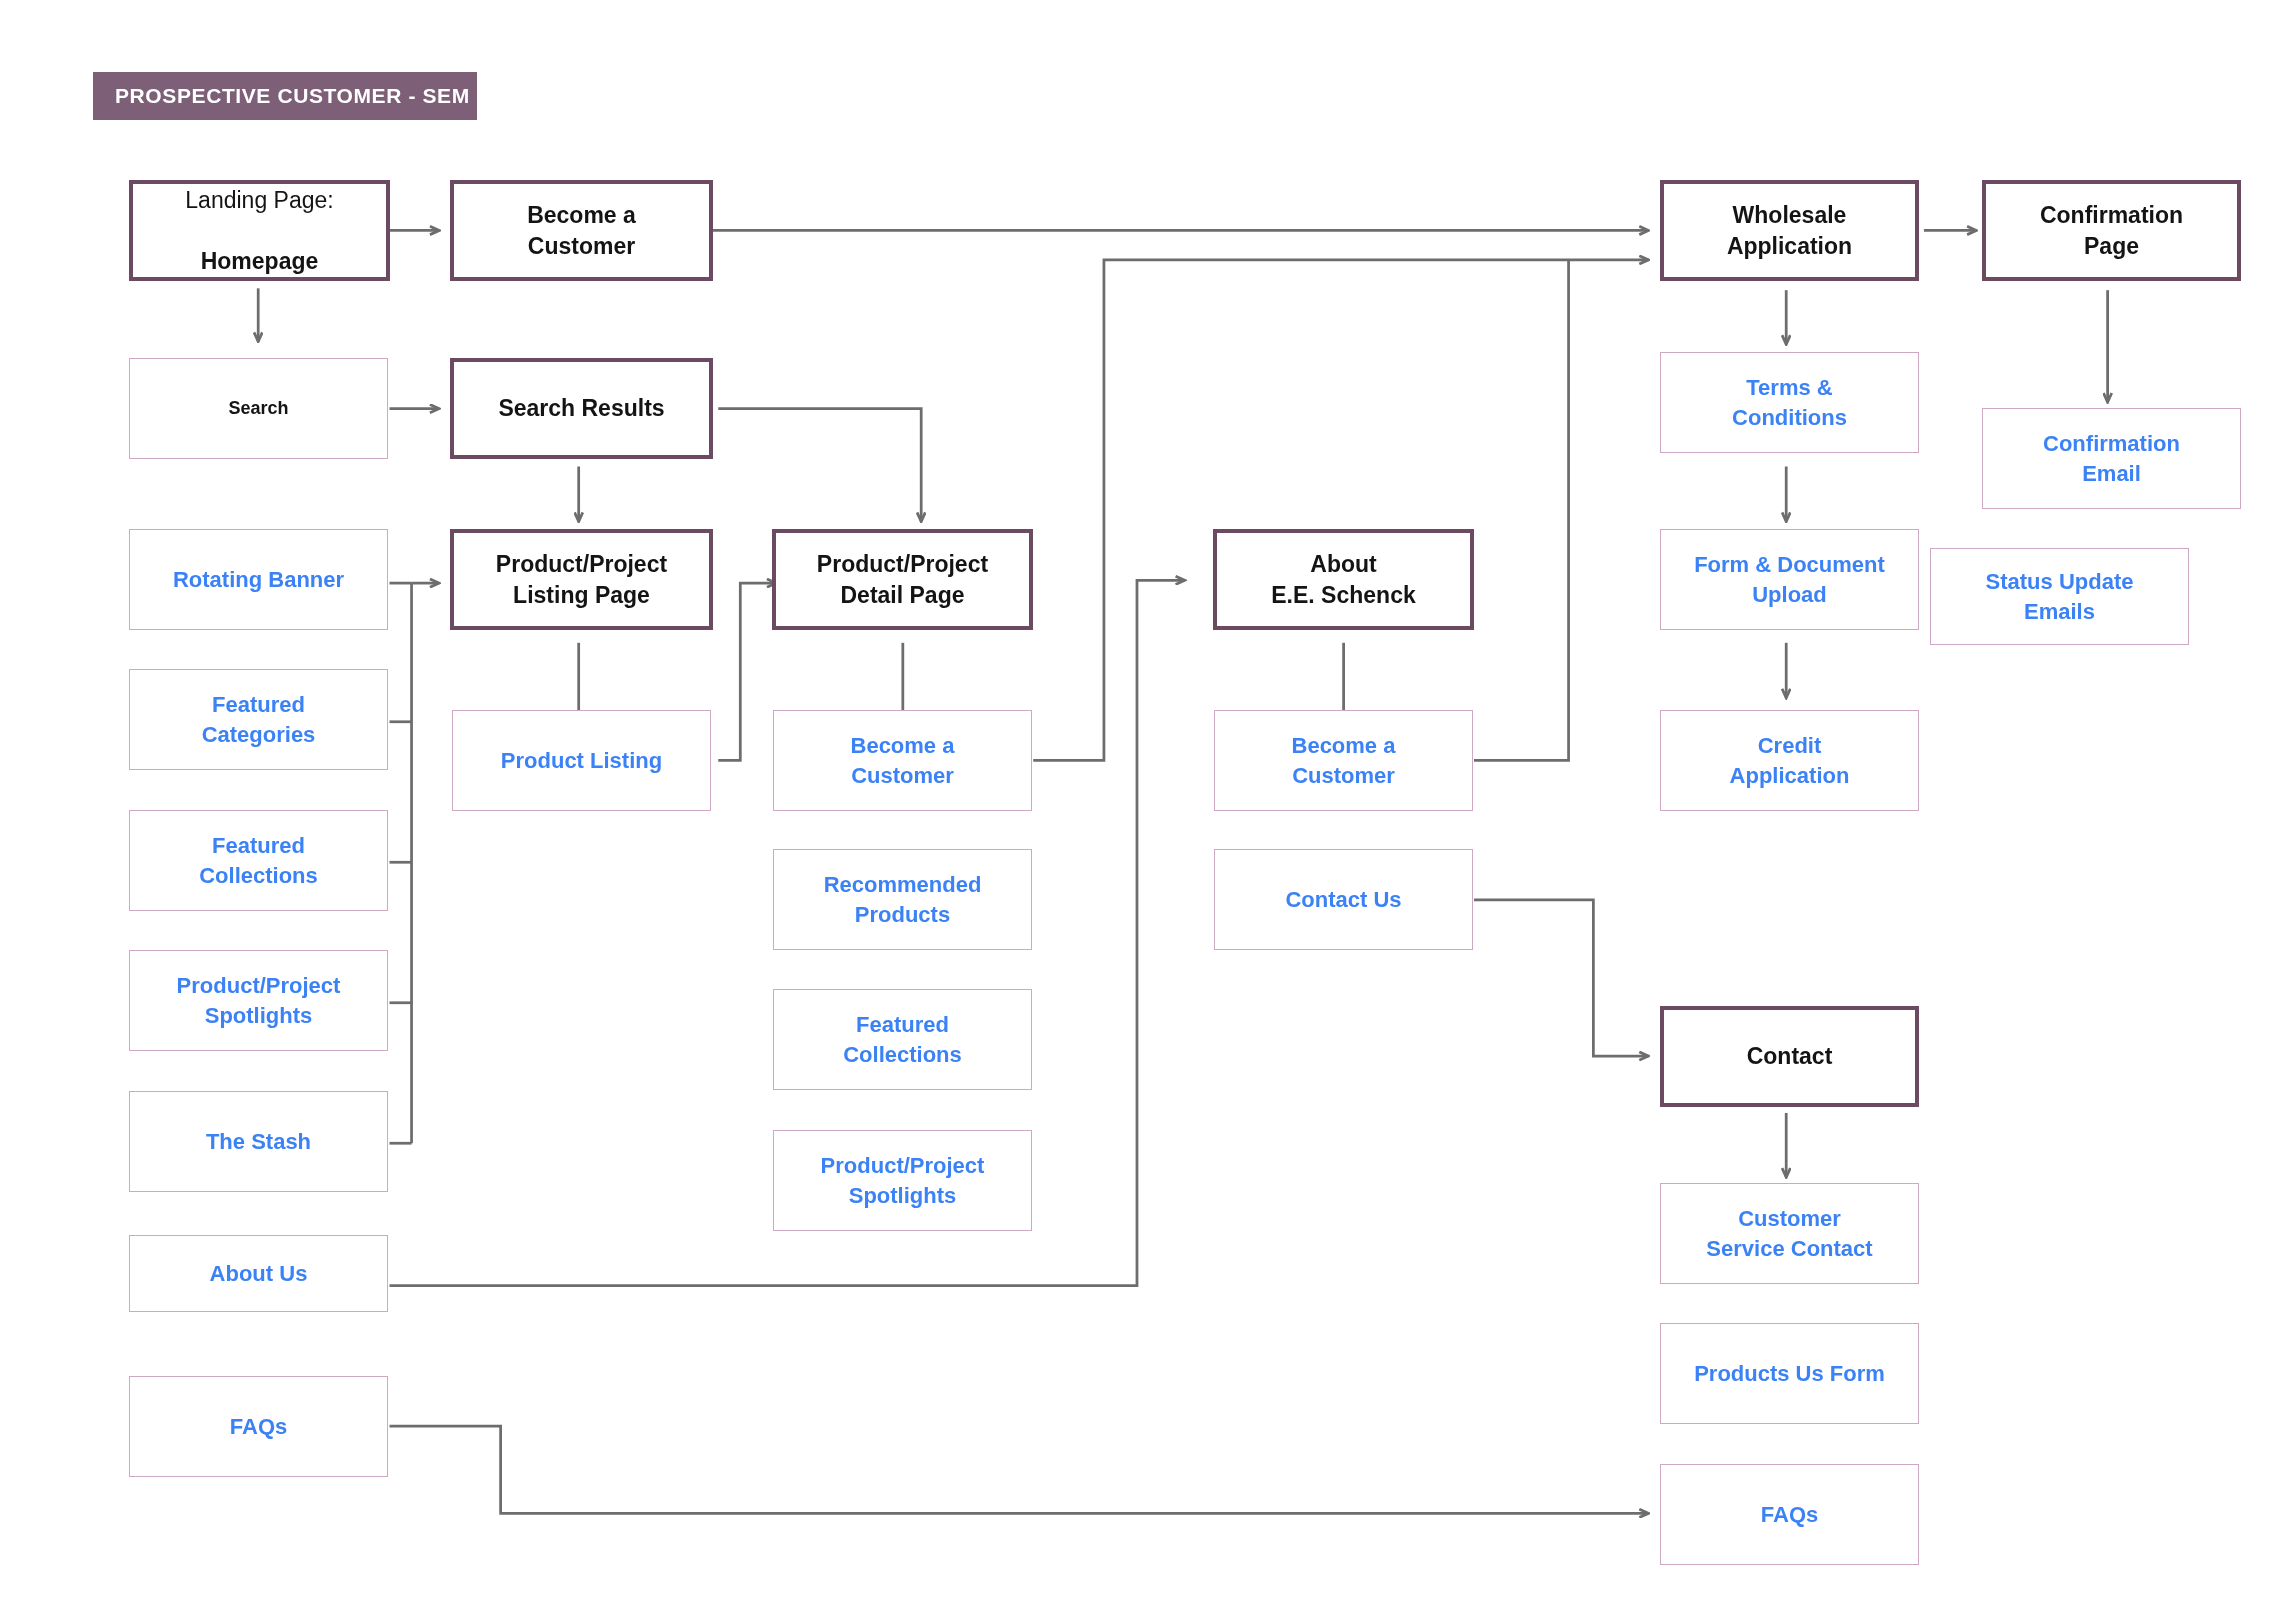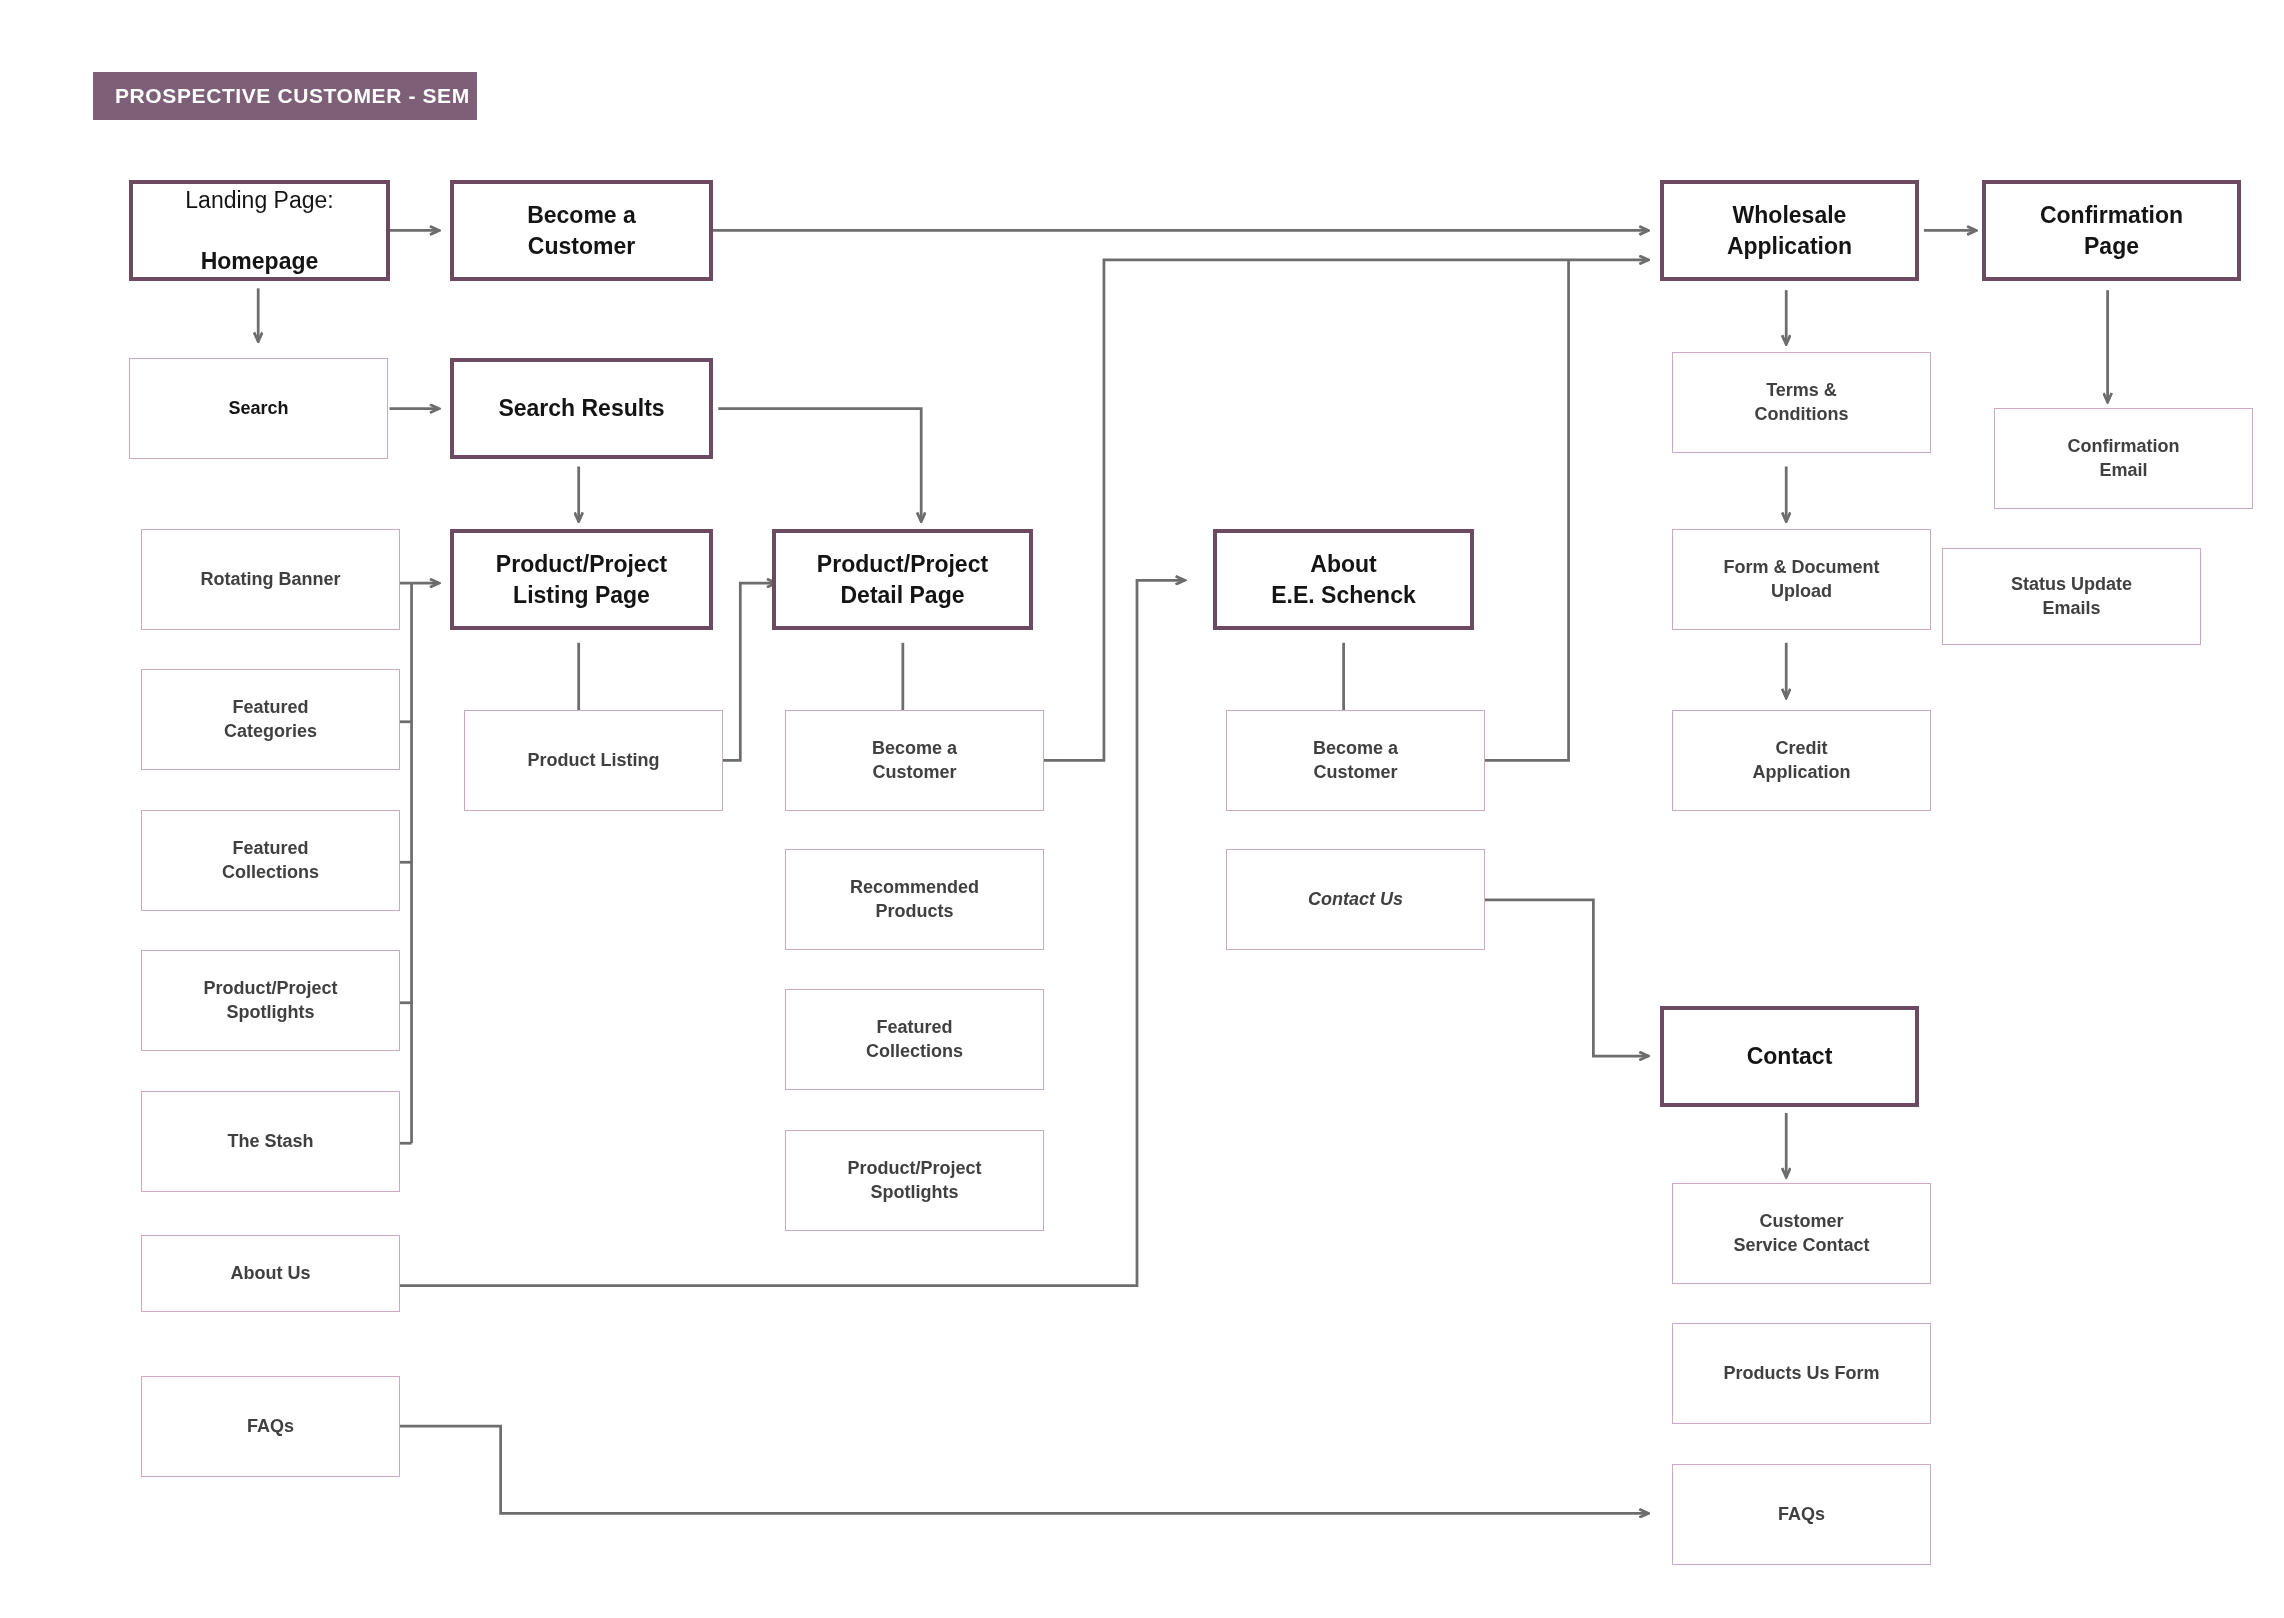--- a/index.html
+++ b/index.html
@@ -56,24 +56,23 @@
   
   .node.primary {
     border: 4.6px solid #6b4a62;
     color: #141414;
     font-weight: bold;
     font-size: 23px;
   }
   
   .node.secondary {
     border: 1.8px solid #cfa8c3;
-    color: #404040;
+    color: #3b82f6;
     font-weight: bold;
-    font-size: 18px;
-    margin-left: 12px;
+    font-size: 22px;
   }
   
   .node.tertiary {
     border: 1.8px solid #cfa8c3;
     color: #141414;
     font-weight: bold;
     font-size: 18px;
   }
   
   .node.landing { font-weight: normal; }
@@ -251,21 +250,21 @@
   <div class="node secondary" style="left:129px; top:810px; width:259px; height:101px;">
     <span class="label">Featured
 Collections</span>
   </div>
 
   <div class="node secondary" style="left:773px; top:849px; width:259px; height:101px;">
     <span class="label">Recommended
 Products</span>
   </div>
 
-  <div class="node secondary" style="left:1214px; top:849px; width:259px; height:101px;font-style:italic;">
+  <div class="node secondary" style="left:1214px; top:849px; width:259px; height:101px;">
     <span class="label">Contact Us</span>
   </div>
 
   <div class="node secondary" style="left:129px; top:950px; width:259px; height:101px;">
     <span class="label">Product/Project
 Spotlights</span>
   </div>
 
   <div class="node secondary" style="left:773px; top:989px; width:259px; height:101px;">
     <span class="label">Featured

